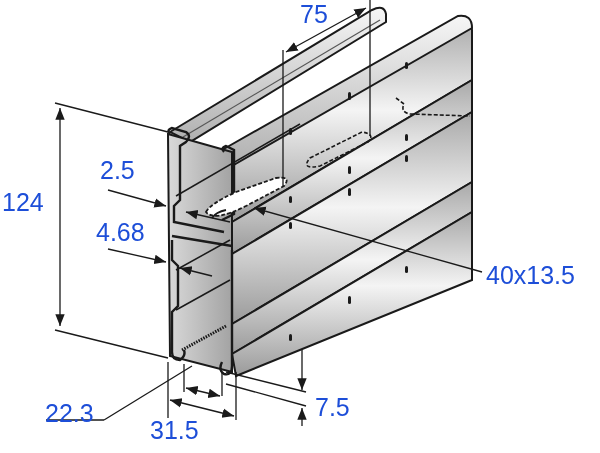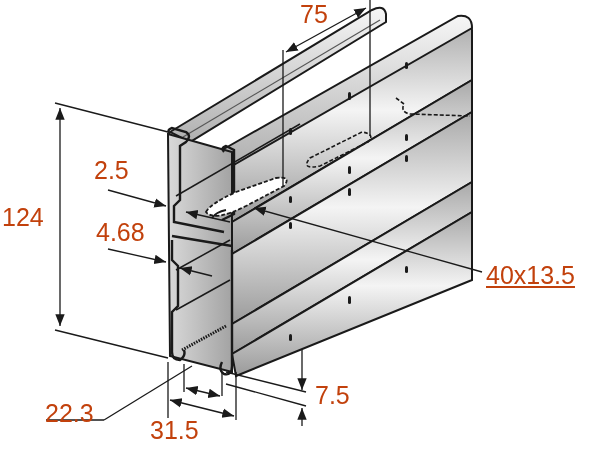--- a/index.html
+++ b/index.html
@@ -1,18 +1,18 @@
 <!DOCTYPE html>
 <html><head>
 <meta charset="utf-8">
 <style>
   html, body { margin: 0; padding: 0; background: #ffffff; }
   body { width: 600px; height: 453px; overflow: hidden; position: relative; font-family: "Liberation Sans", sans-serif; }
   #drawing { position: absolute; left: 0; top: 0; width: 600px; height: 453px; }
-  .dim-label { position: absolute; font-family: "Liberation Sans", sans-serif; font-size: 25px; color: #c2410c; line-height: 1; white-space: nowrap; }
+  .dim-label { position: absolute; font-family: "Liberation Sans", sans-serif; font-size: 25px; color: #1d4ed8; line-height: 1; white-space: nowrap; }
 </style>
 </head>
 <body>
 
 <svg id="drawing" viewBox="0 0 600 453" xmlns="http://www.w3.org/2000/svg">
   <defs>
     <linearGradient id="gFace" x1="0" y1="0" x2="0" y2="1">
       <stop offset="0" stop-color="#a9a9a9"></stop>
       <stop offset="0.45" stop-color="#f4f4f4"></stop>
       <stop offset="1" stop-color="#9a9a9a"></stop>
@@ -113,19 +113,19 @@
     <line x1="170" y1="400" x2="234" y2="416" marker-start="url(#arr)" marker-end="url(#arr)"></line>
 
     <line x1="226" y1="372" x2="306" y2="392"></line>
     <line x1="226" y1="384" x2="306" y2="406"></line>
     <line x1="302" y1="350" x2="302" y2="390" marker-end="url(#arr)"></line>
     <line x1="302" y1="426" x2="302" y2="408" marker-end="url(#arr)"></line>
   </g>
 </svg>
 
 <div class="dim-label" style="left:300px; top:2px;">75</div>
-<div class="dim-label" style="left:2px; top:205px;">124</div>
-<div class="dim-label" style="left:94px; top:158px;">2.5</div>
+<div class="dim-label" style="left:2px; top:190px;">124</div>
+<div class="dim-label" style="left:100px; top:158px;">2.5</div>
 <div class="dim-label" style="left:96px; top:220px;">4.68</div>
-<div class="dim-label" style="left:486px; top:263px;text-decoration:underline;">40x13.5</div>
+<div class="dim-label" style="left:486px; top:263px;">40x13.5</div>
 <div class="dim-label" style="left:45px; top:395px;margin-top:6px;">22.3</div>
 <div class="dim-label" style="left:150px; top:418px;">31.5</div>
-<div class="dim-label" style="left:315px; top:383px;">7.5</div>
+<div class="dim-label" style="left:315px; top:395px;">7.5</div>
 
 </body></html>

